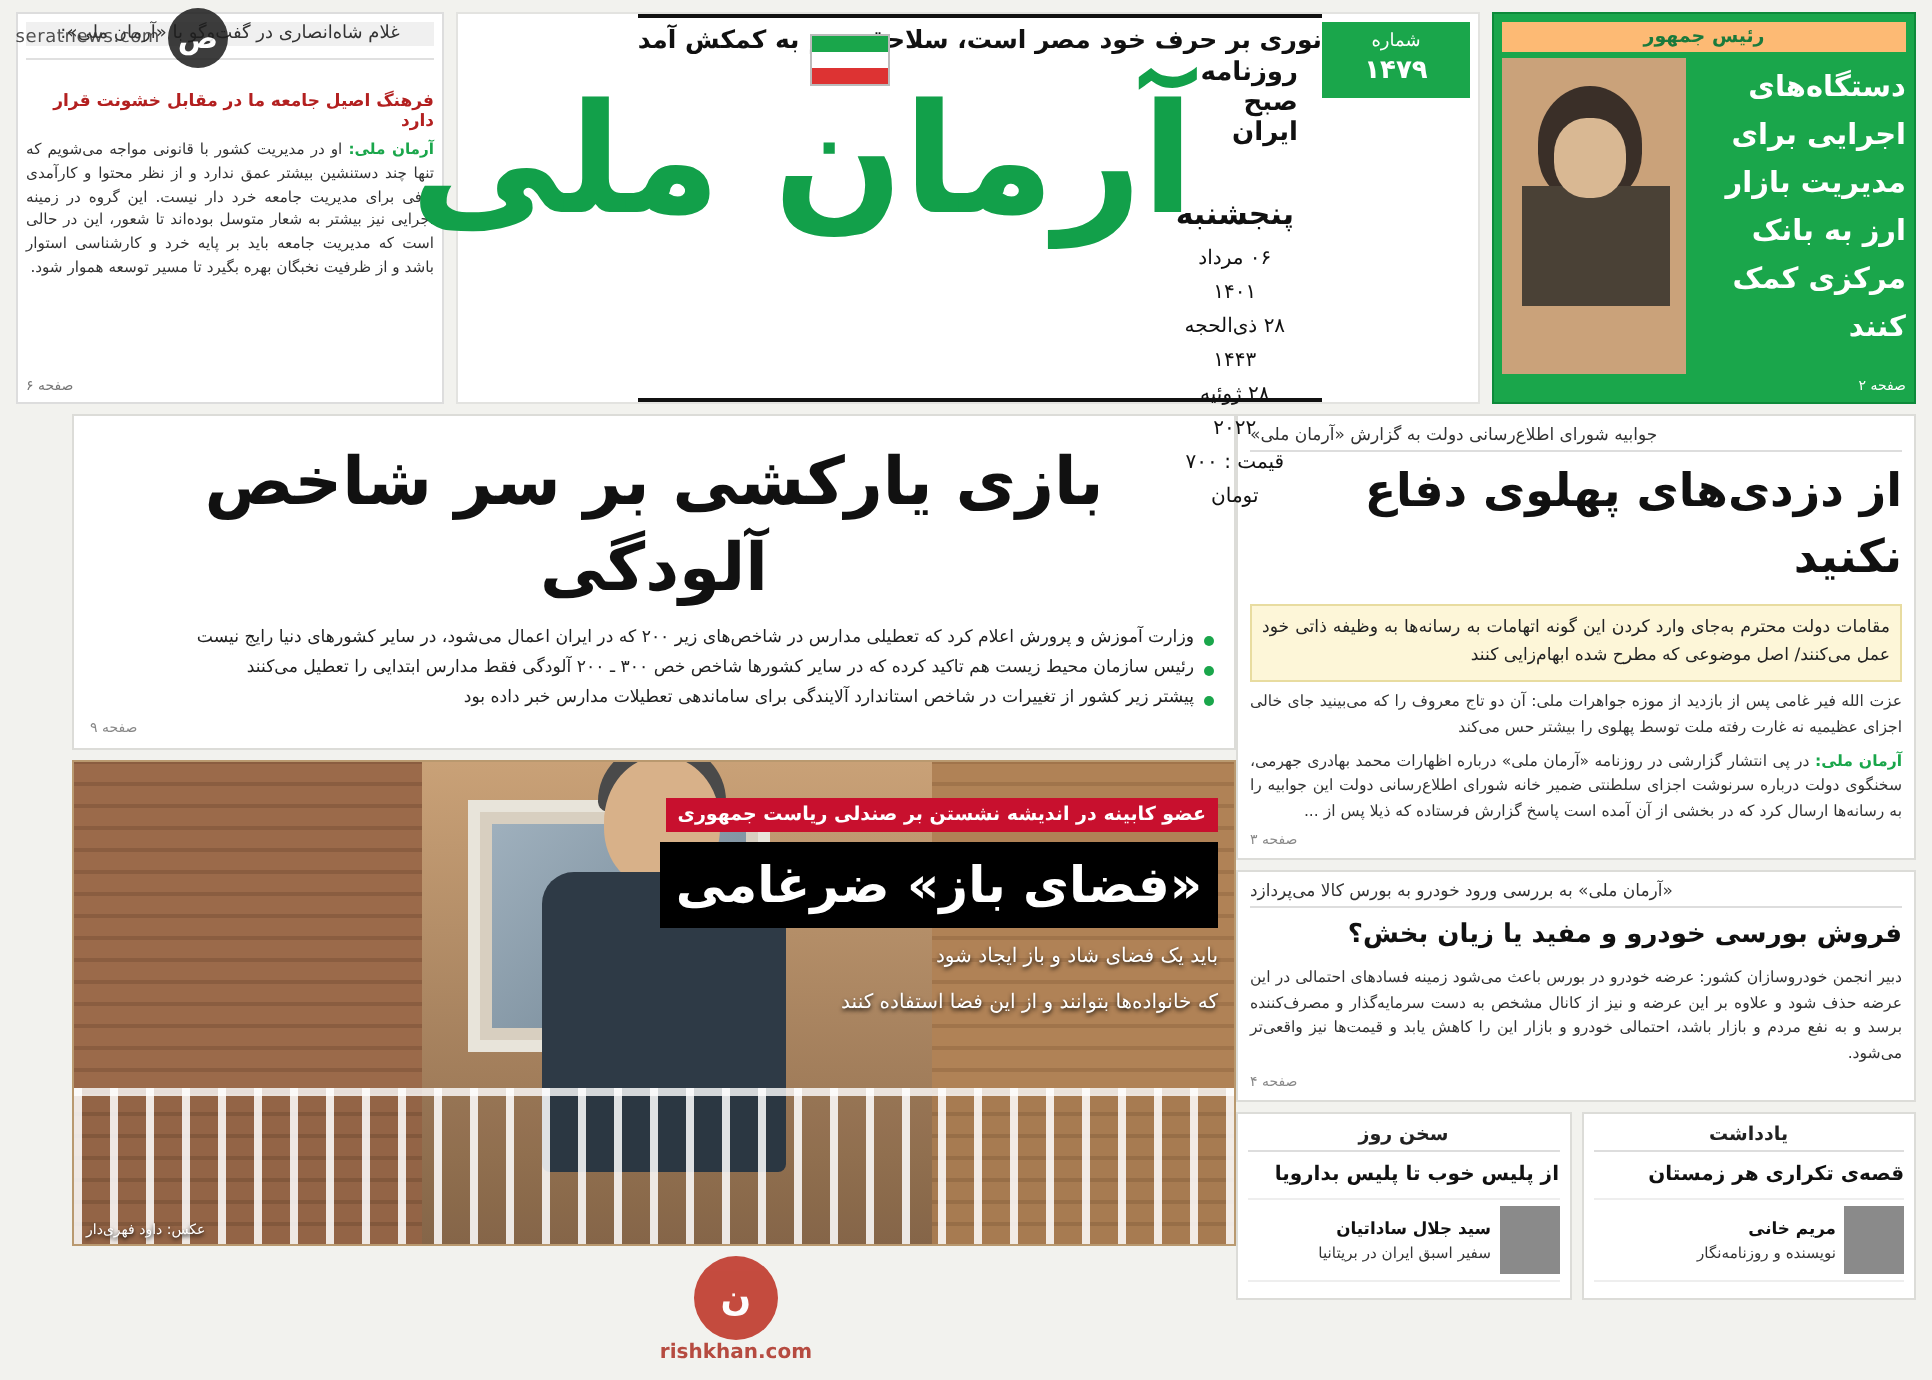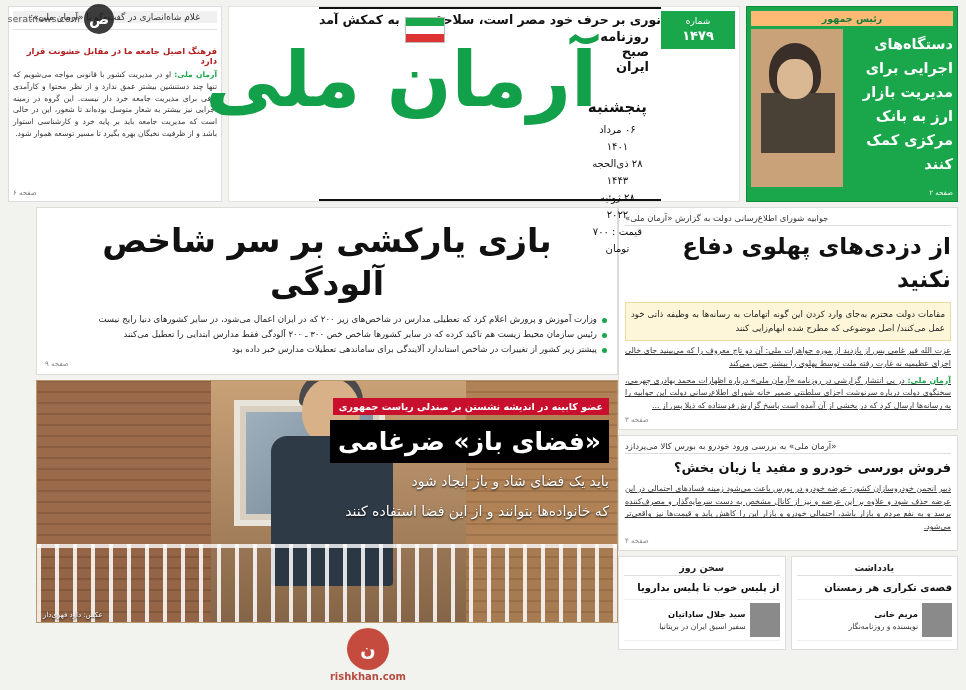--- a/index.html
+++ b/index.html
@@ -169,21 +169,20 @@
     font-size: 13px; font-weight:bold; color:#111; text-align:right;
     line-height:1.5; margin: 2px 0 5px 0;
   }
   .hl-box {
     background:#fdf6d8; border:1px solid #e8dca0; padding:4px 5px;
     font-size: 8.6px; line-height:1.7; text-align:justify; color:#222;
   }
   .para {
     font-size: 7.8px; line-height:1.65; color:#333; text-align:justify;
     margin-top:4px;
-    text-decoration:underline;
   }
   .lead-tag { color:#1aa64b; font-weight:bold; }
   .more { font-size:7px; color:#888; text-align:left; margin-top:3px; }
 
   
   .main-head-wrap { background:#fff; border:1px solid #dcdcd8; padding:6px 8px; }
   .main-headline {
     font-size: 33px; font-weight:bold; text-align:center; color:#111;
     margin: 6px 0 6px 0; line-height: 1.3;
   }
@@ -236,21 +235,21 @@
   }
   .ph-kicker {
     background:#c8102e; color:#fff; font-size:9.5px; font-weight:bold;
     padding:3px 6px; display:inline-block; margin-bottom:5px;
   }
   .ph-title {
     background:#000; color:#fff; font-size:25px; font-weight:bold;
     padding:4px 8px; display:inline-block; line-height:1.4;
   }
   .ph-sub {
-    color:#fff; font-size:14px; line-height:1.75; margin-top:6px;
+    color:#fff; font-size:10px; line-height:1.75; margin-top:6px;
     text-shadow:0 1px 2px rgba(0,0,0,.9);
   }
   .ph-credit {
     position:absolute; left:6px; bottom:3px; color:#fff; font-size:7px;
     text-shadow:0 1px 2px #000; z-index:6;
   }
 
   
   .bottom-row { display:flex; gap:5px; }
   .bottom-card { flex:1; background:#fff; border:1px solid #dcdcd8; padding:5px; }

